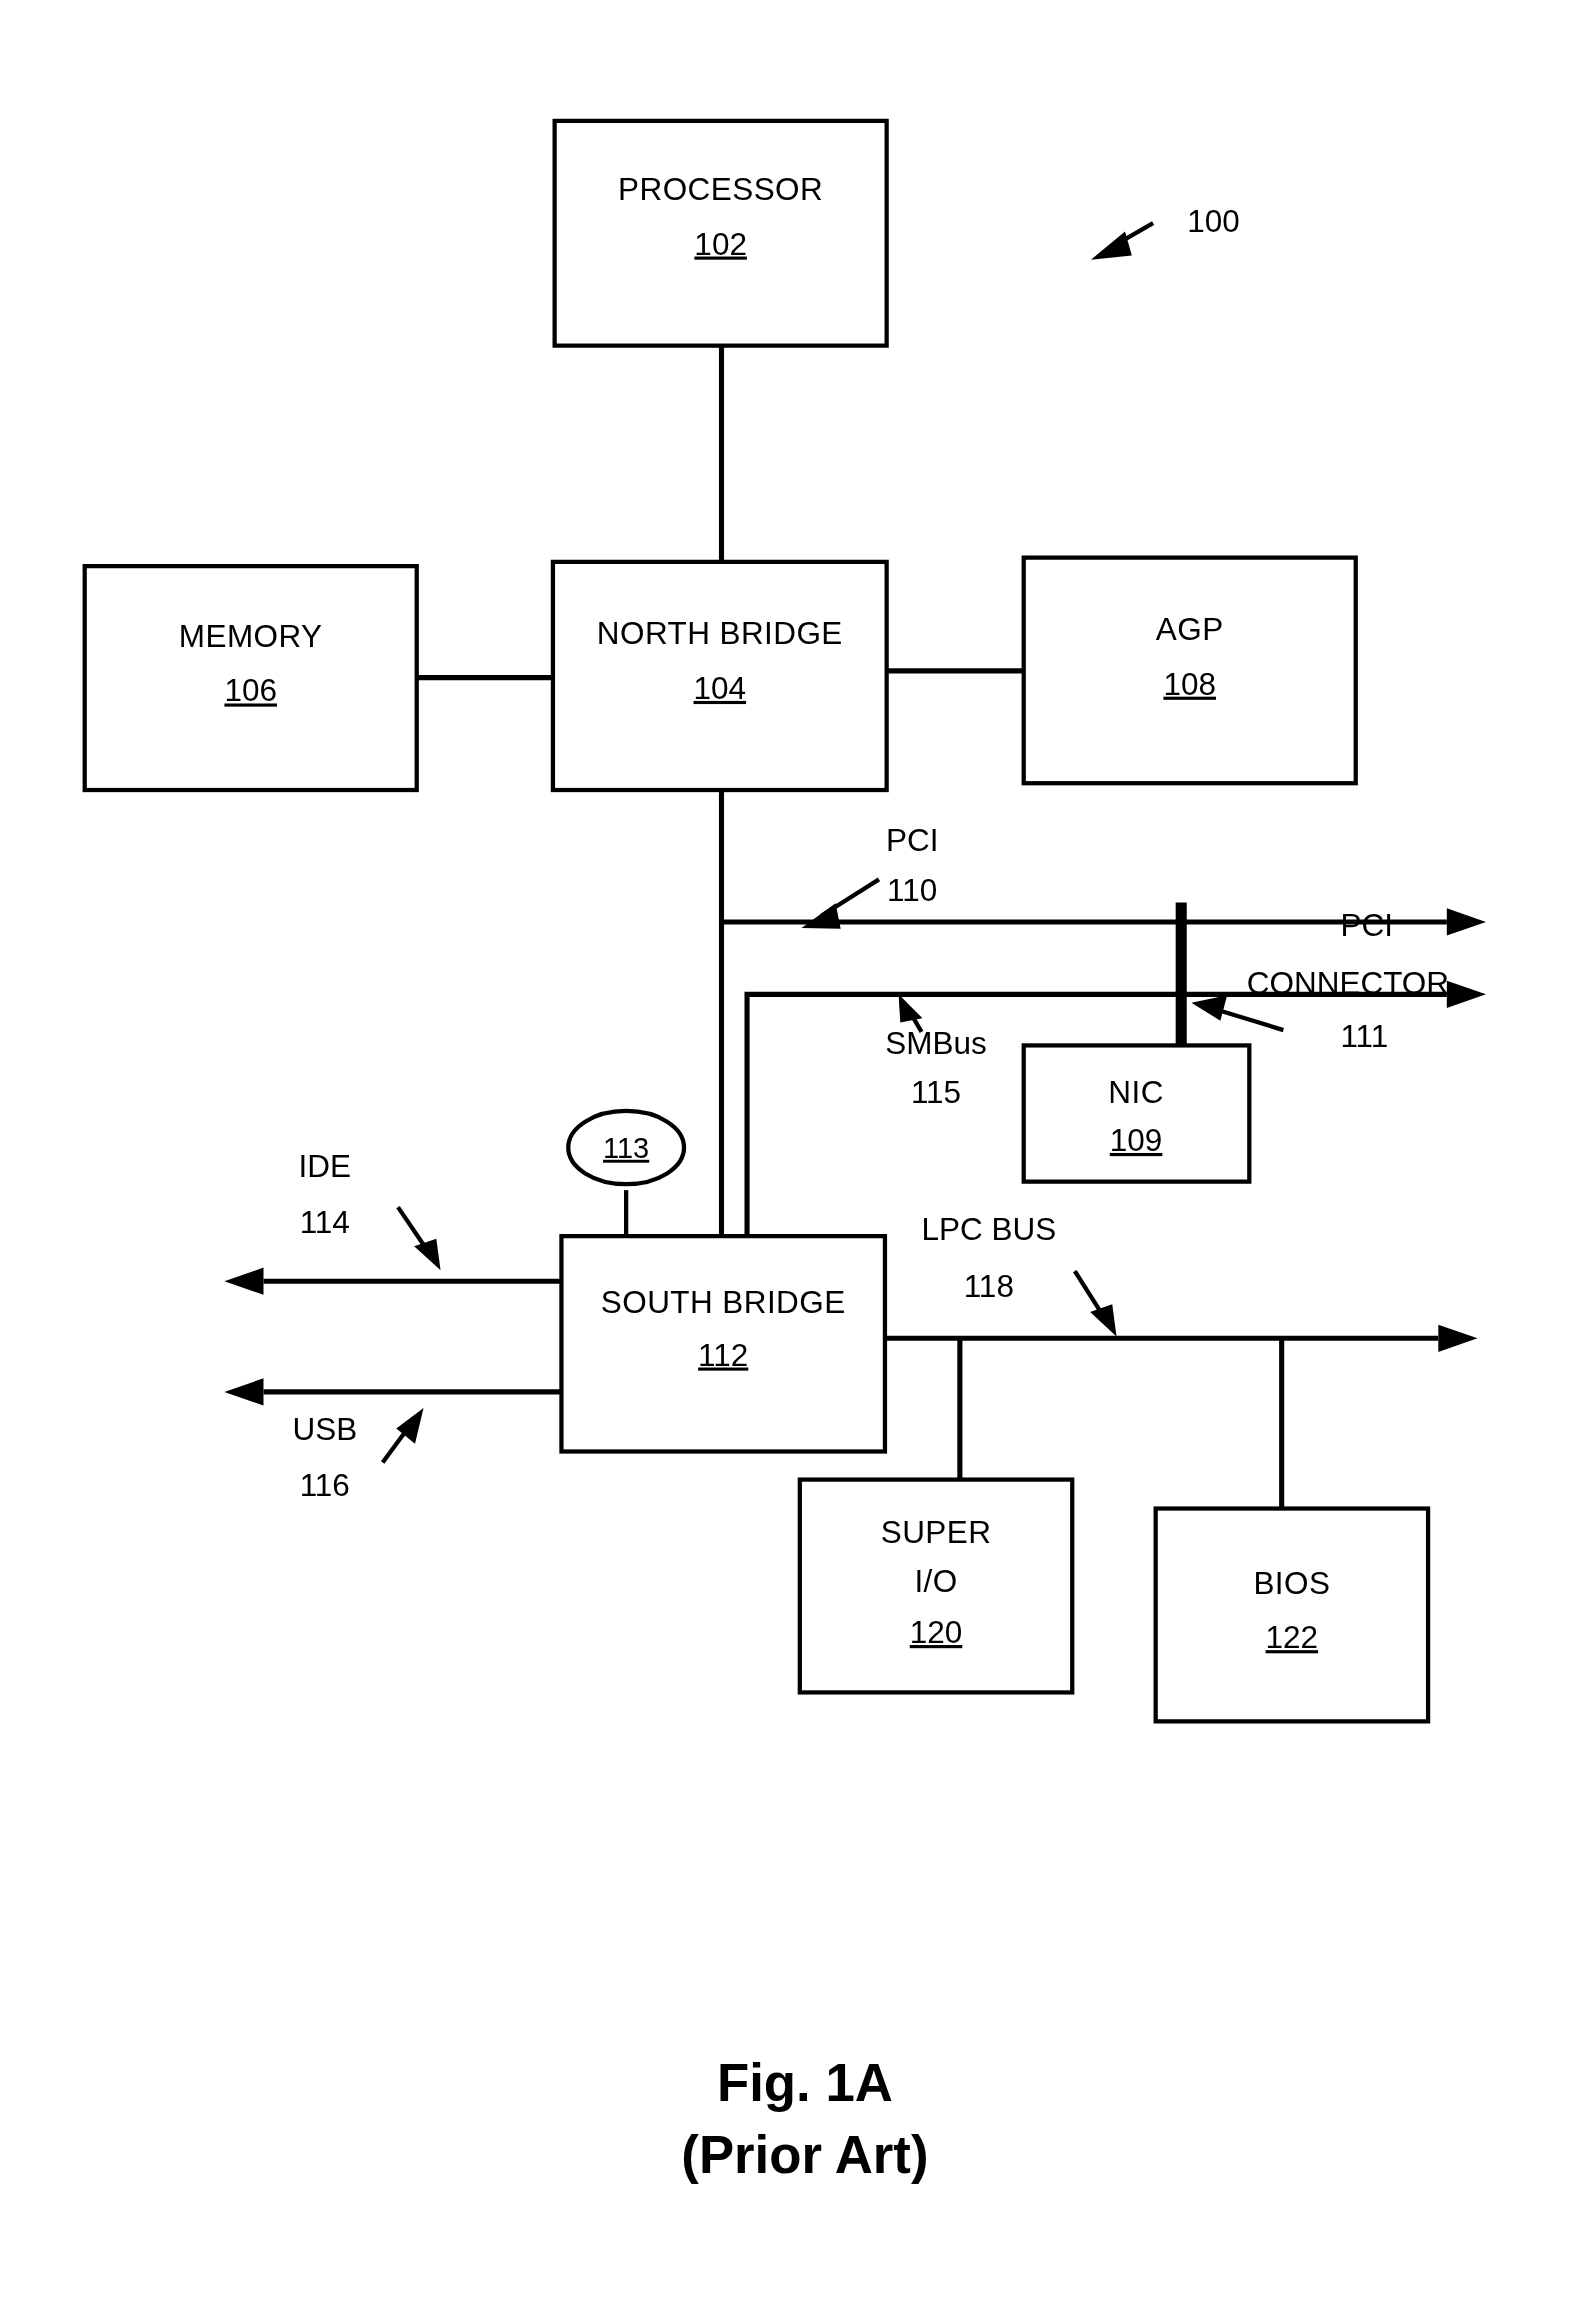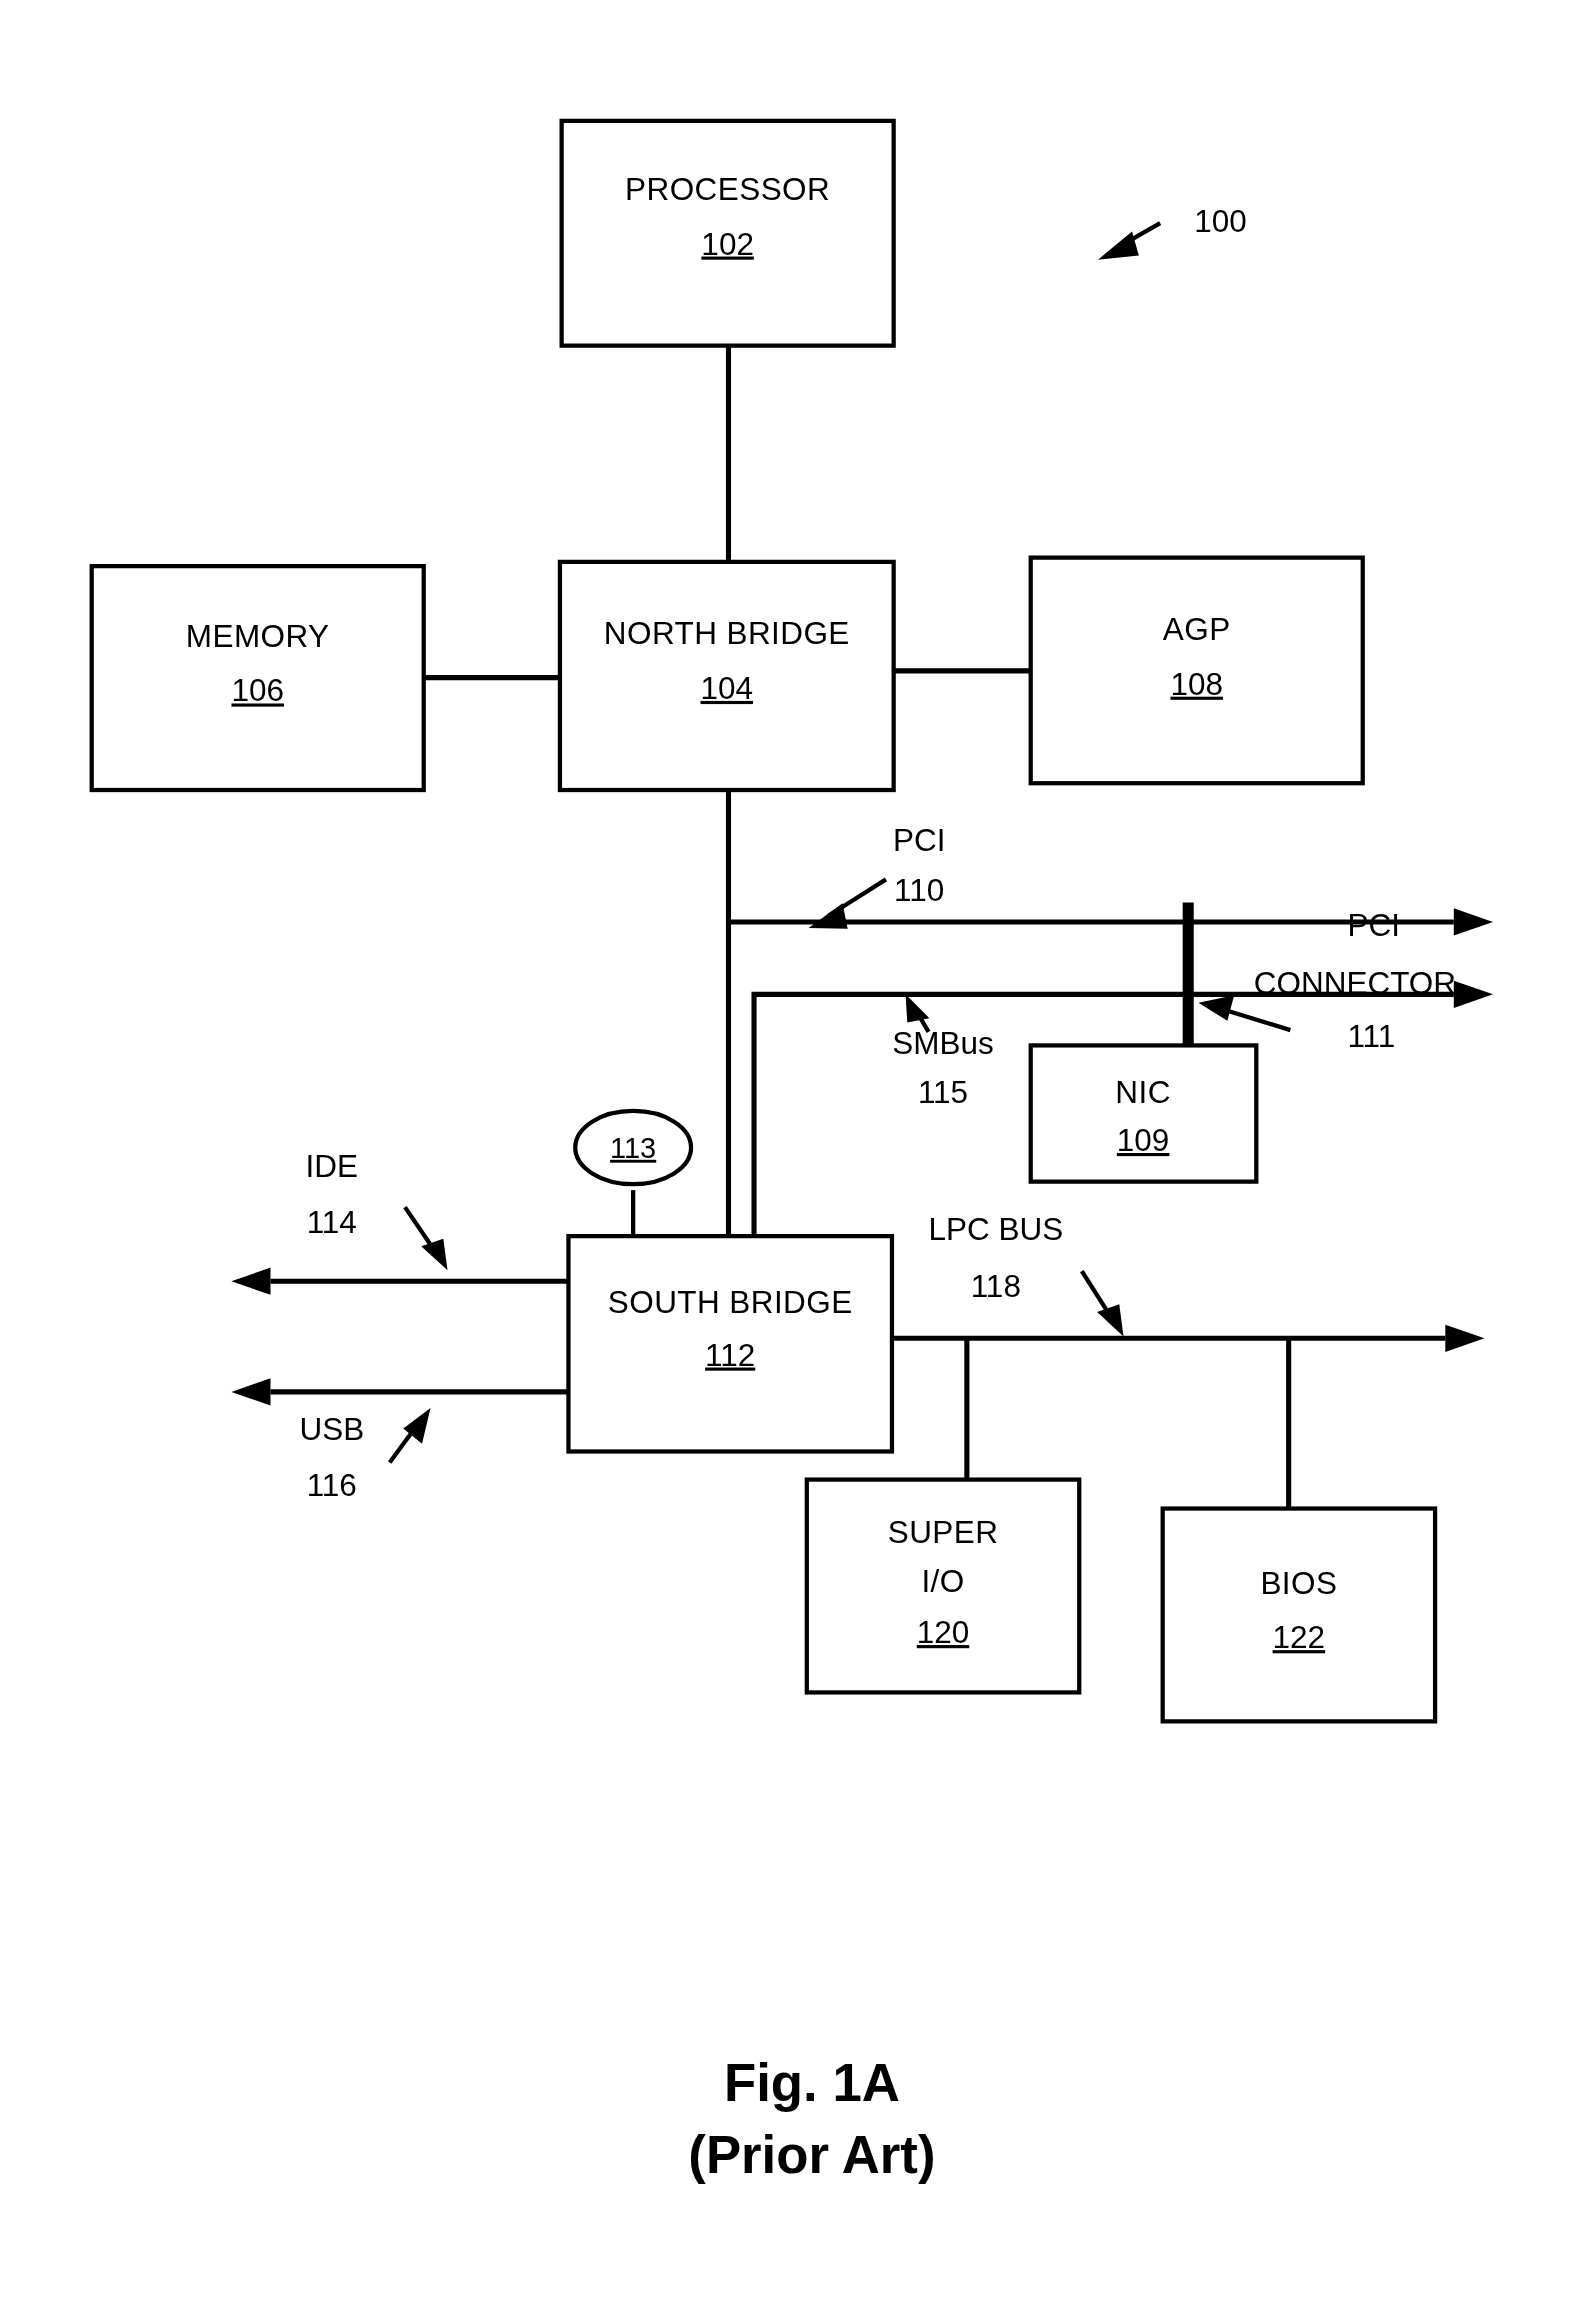--- a/index.html
+++ b/index.html
@@ -11,21 +11,21 @@
   body {
     width: 1593px;
     height: 2319px;
     position: relative;
     font-family: "Liberation Sans", sans-serif;
     color: #000000;
     overflow: hidden;
   }
   #figure-root {
     position: absolute;
-    left: 15px;
+    left: 8px;
     top: 0;
     width: 1368px;
     height: 2319px;
     padding-left: 44px;
   }
   svg.diagram {
     position: absolute;
     left: 0;
     top: 0;
     width: 1593px;

